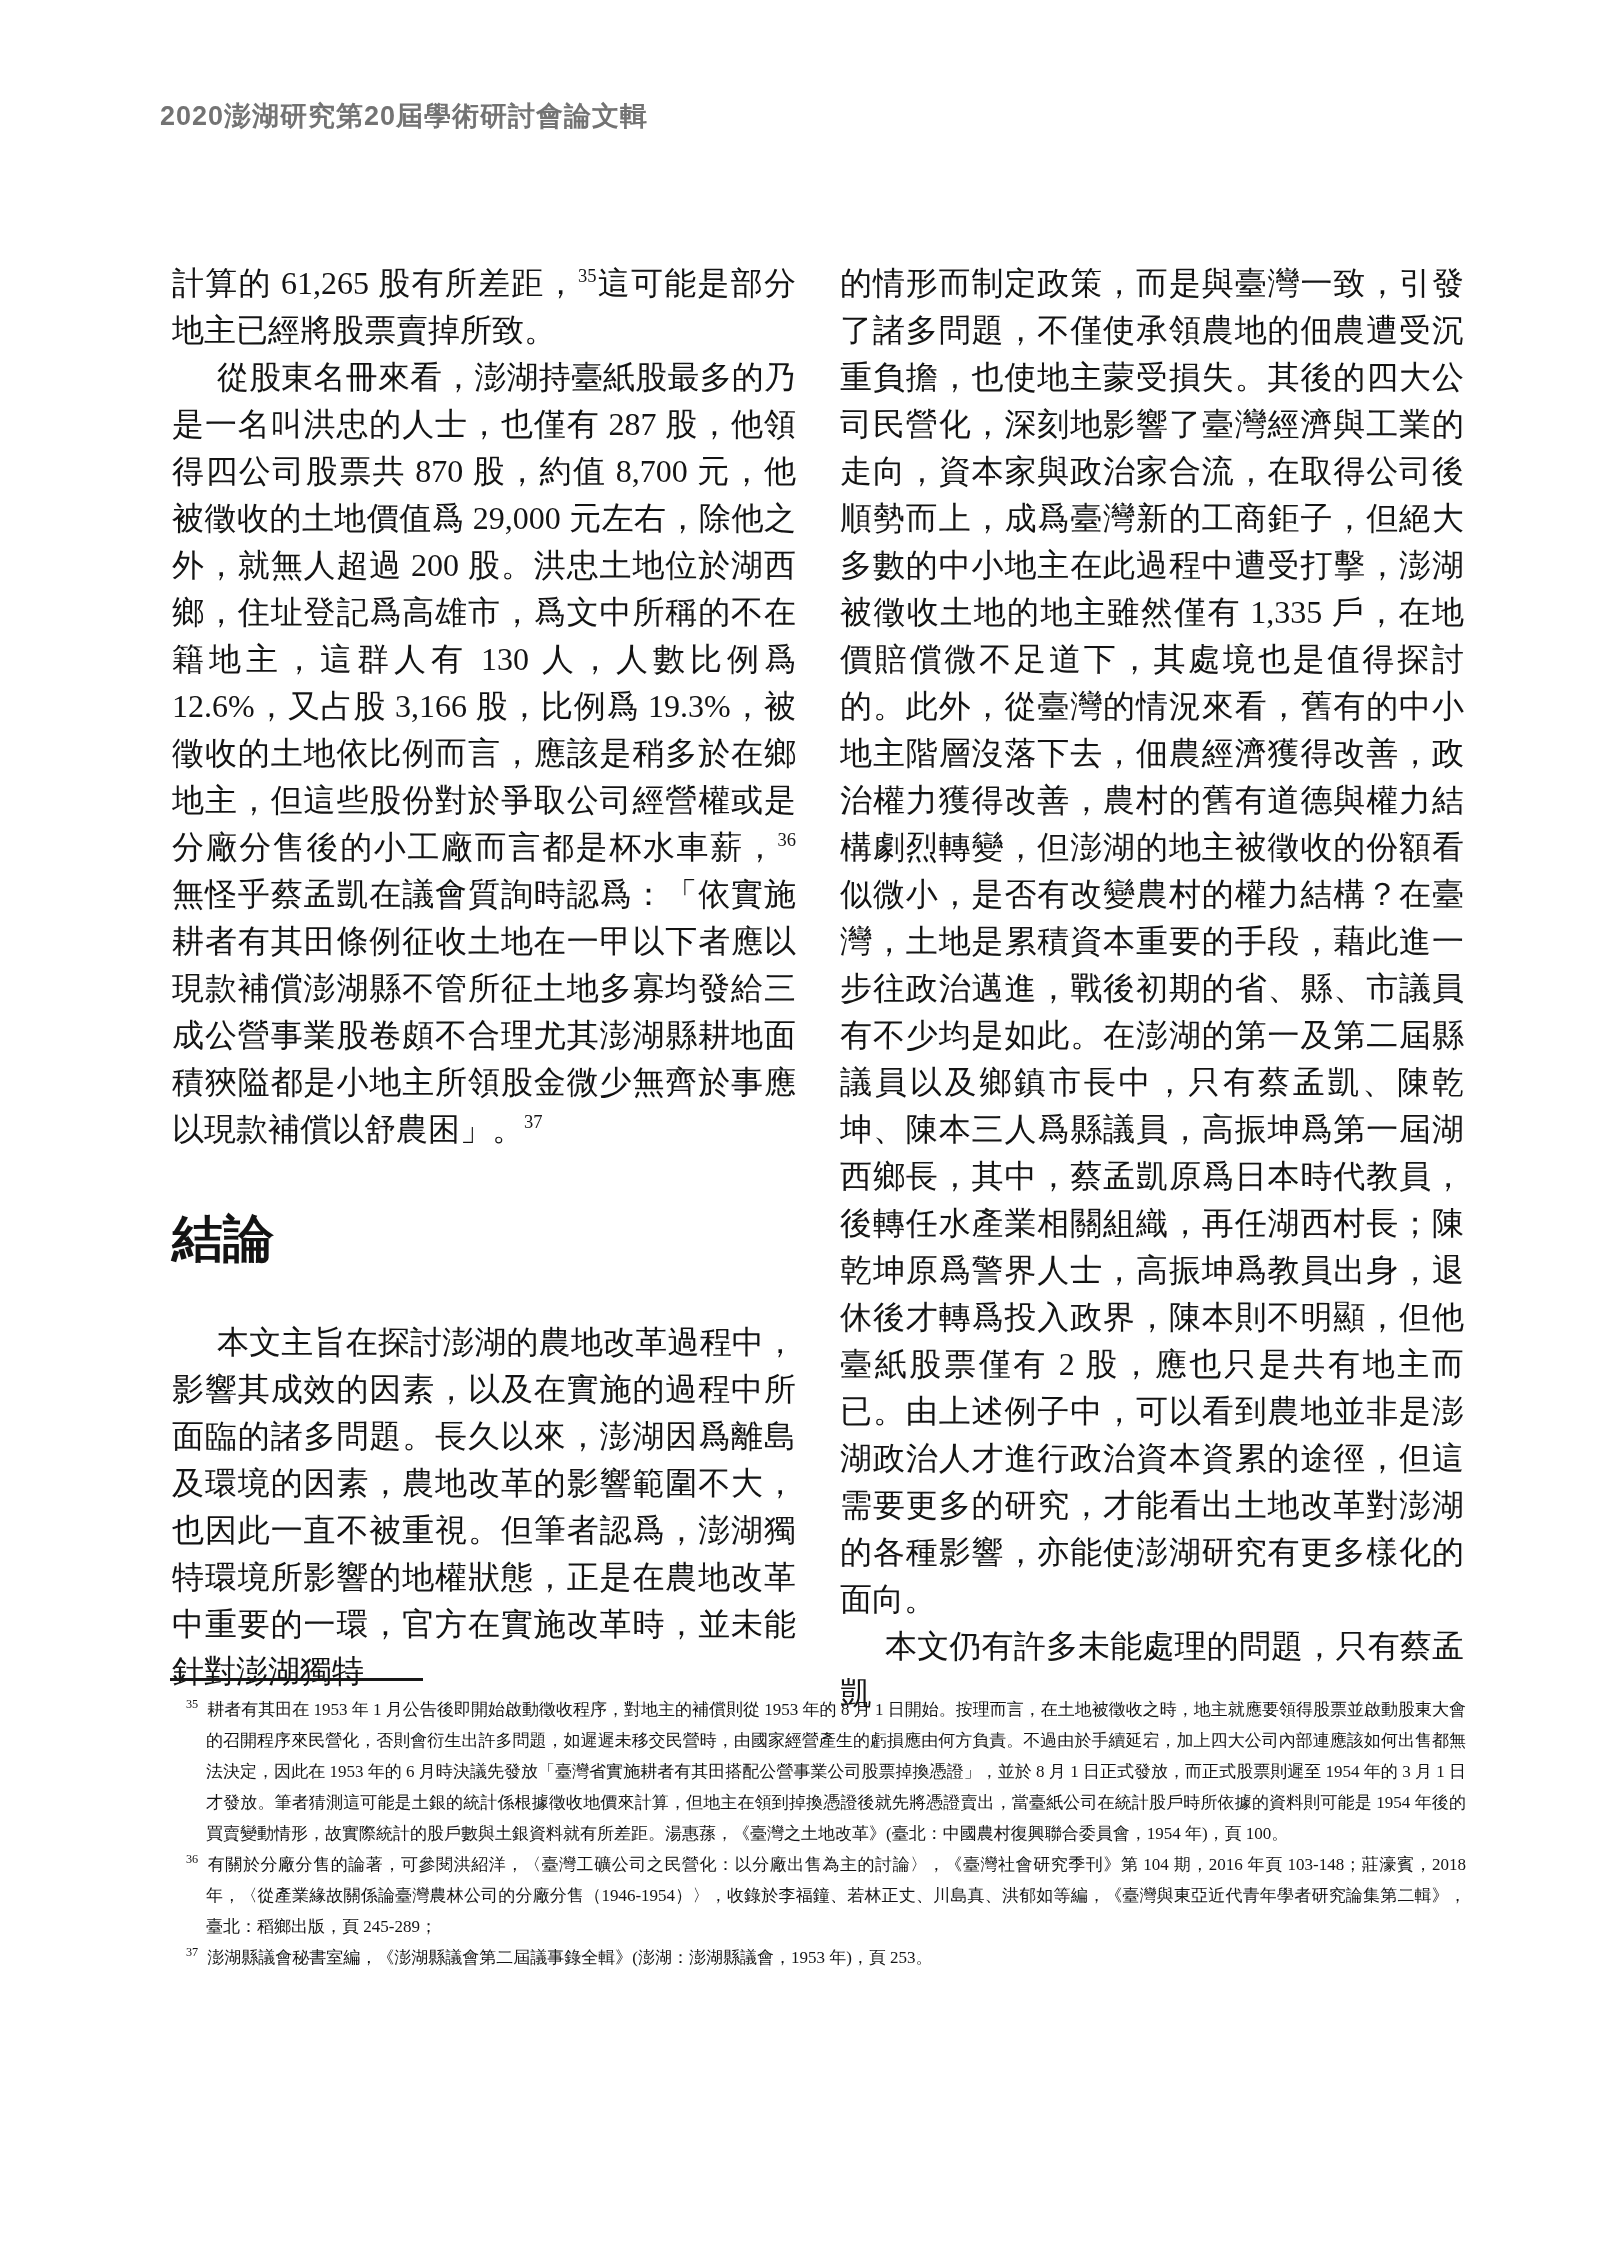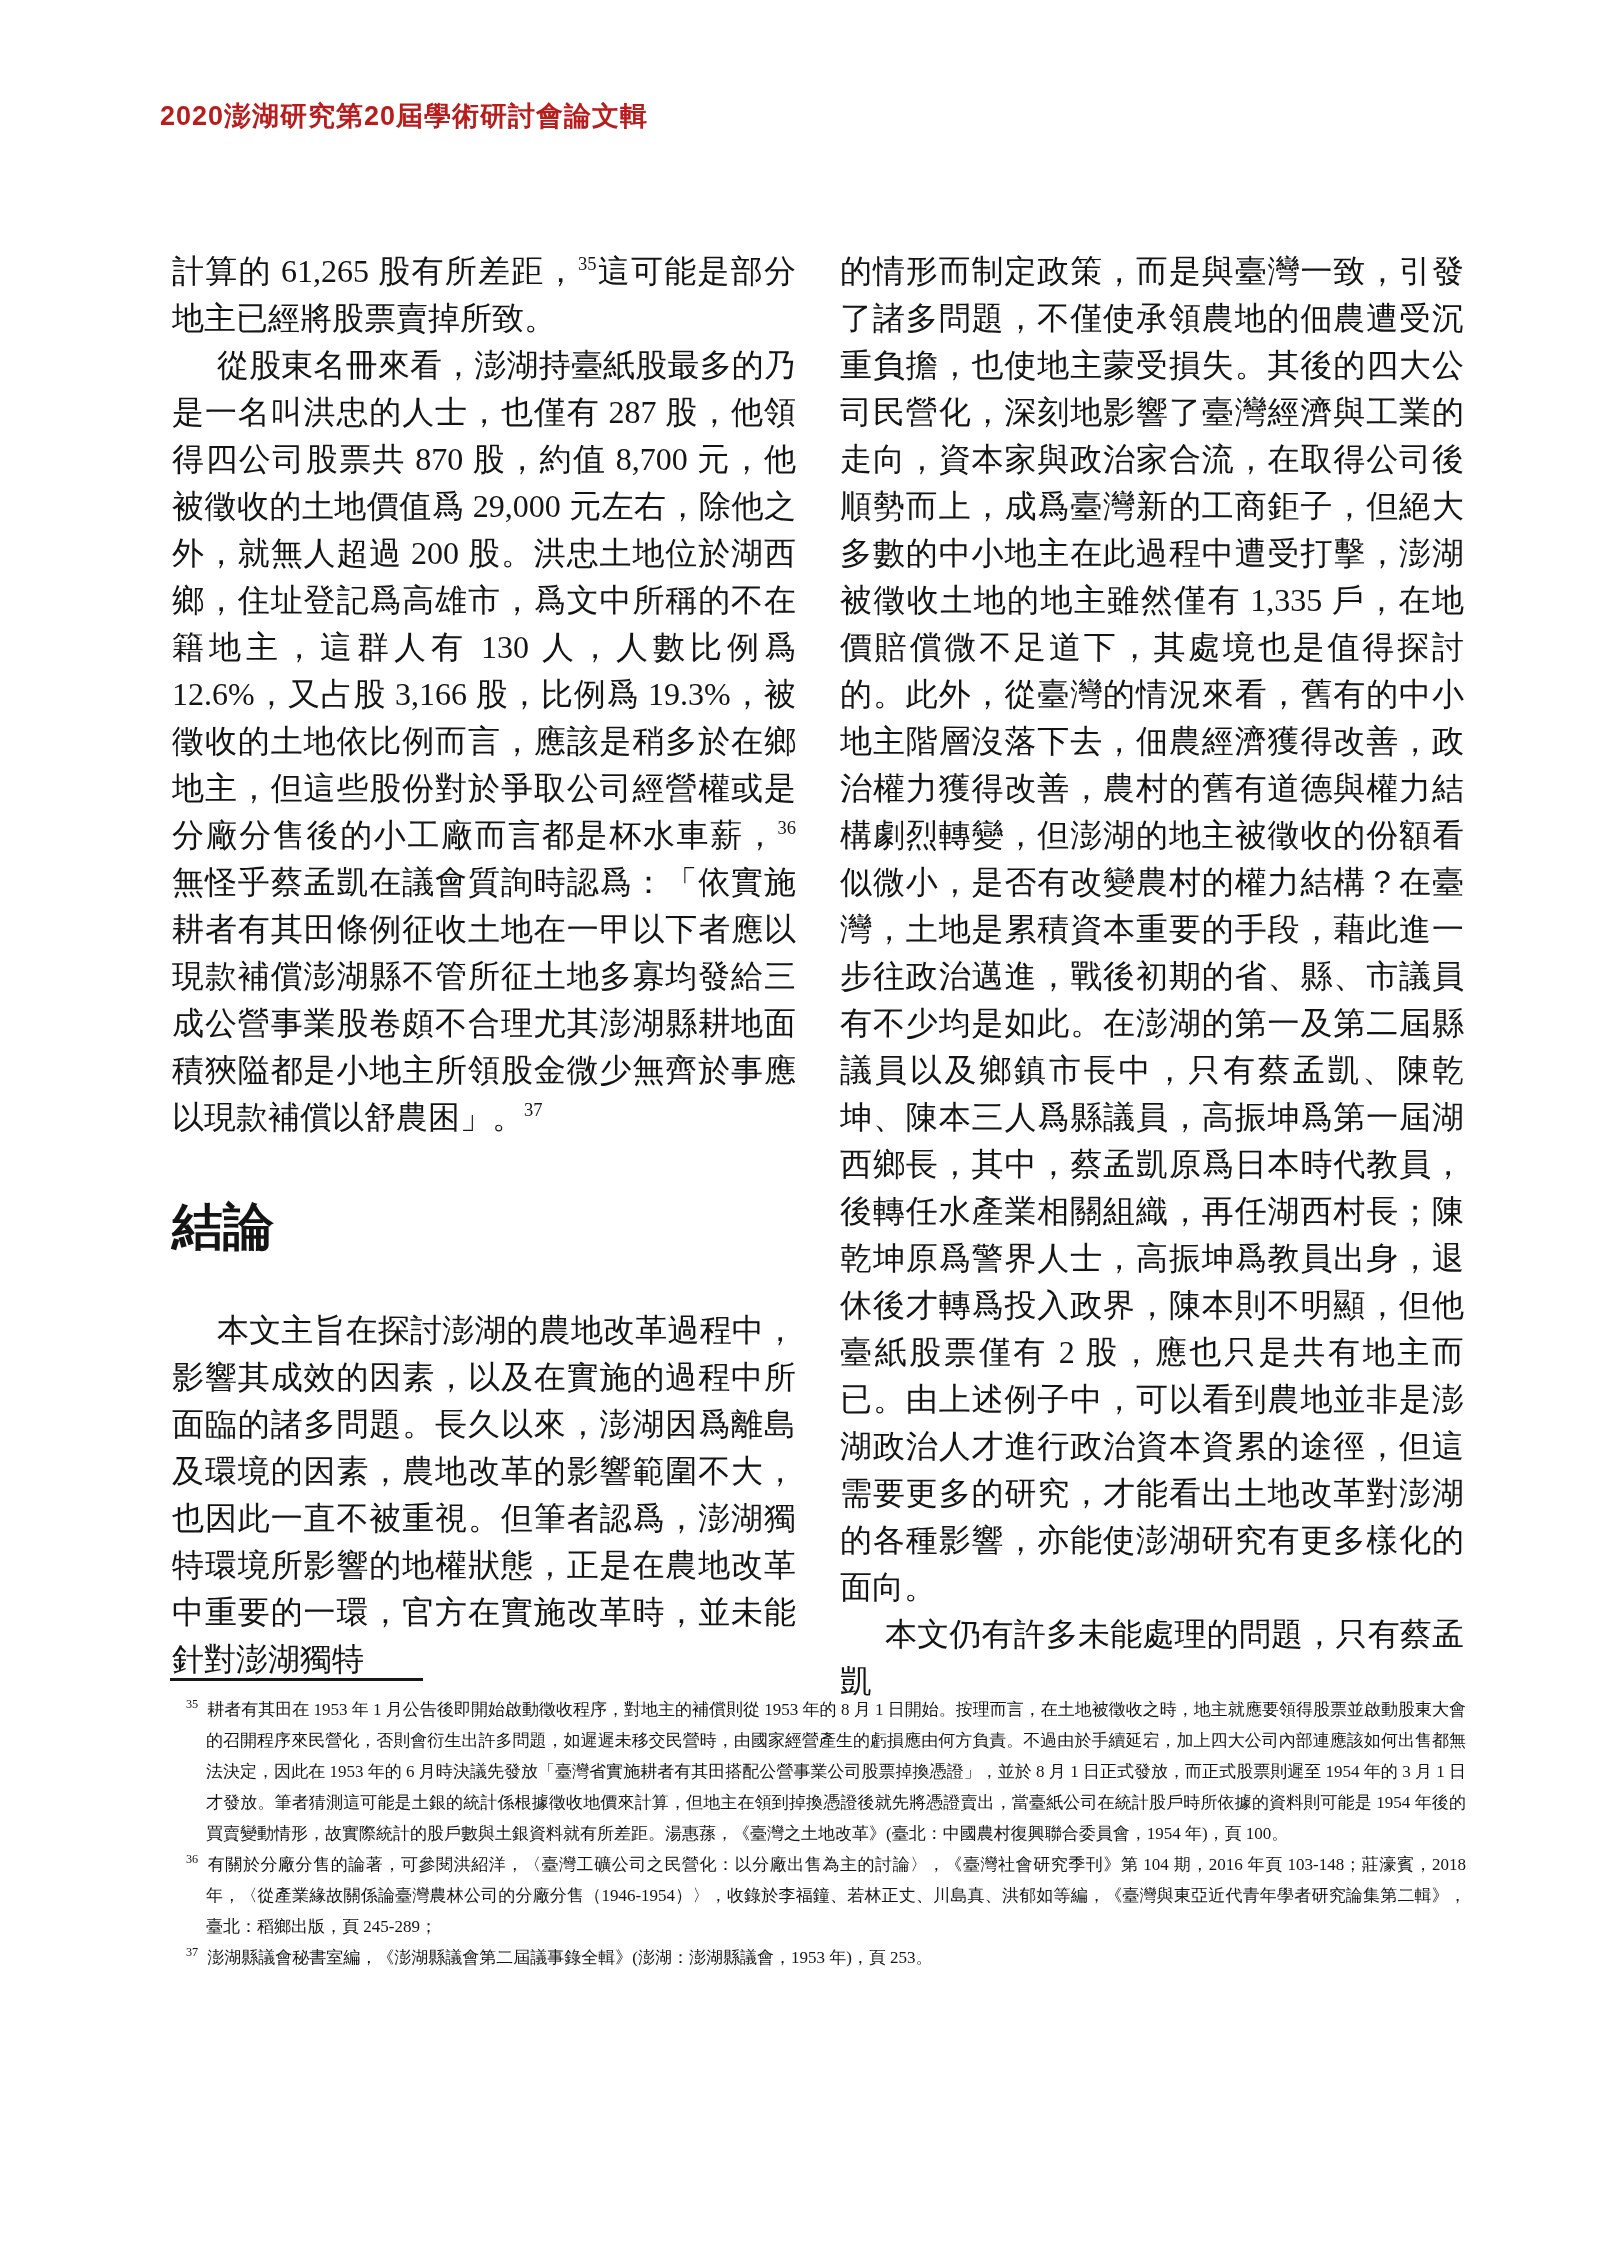--- a/index.html
+++ b/index.html
@@ -9,24 +9,24 @@
     margin:0 auto;
     background:#ffffff;
     color:#141414;
     font-family:"Liberation Serif","DejaVu Serif",serif;
     overflow:hidden;
   }
   .header {
     position:absolute; left:160px; top:98px;
     font-family:"Liberation Sans","DejaVu Sans",sans-serif;
     font-size:27px; font-weight:600; letter-spacing:1px;
-    color:#b91c1c;
+    color:#737373;
   }
   .columns {
-    position:absolute; left:172px; top:248px; width:1292px;
+    position:absolute; left:172px; top:260px; width:1292px;
     display:flex; gap:44px;
   }
   .col {
     width:624px;
     font-size:32px; line-height:47px;
     text-align:justify; text-justify:inter-ideograph;
   }
   .col p { margin:0; }
   .indent { text-indent:45px; }
   .col sup, .footnotes sup {

